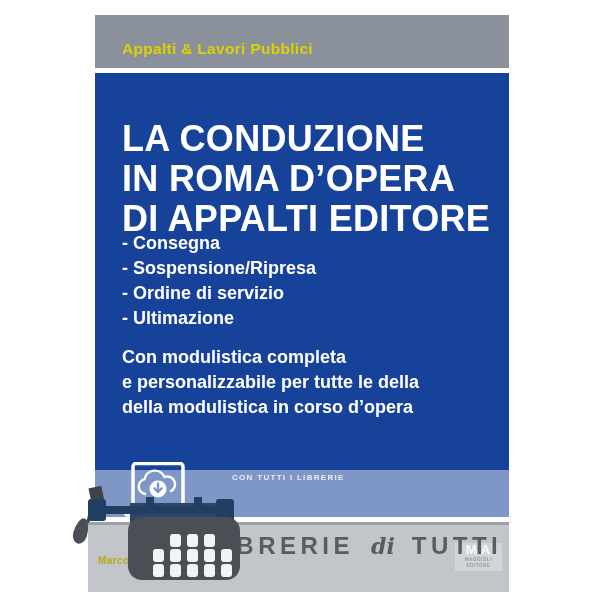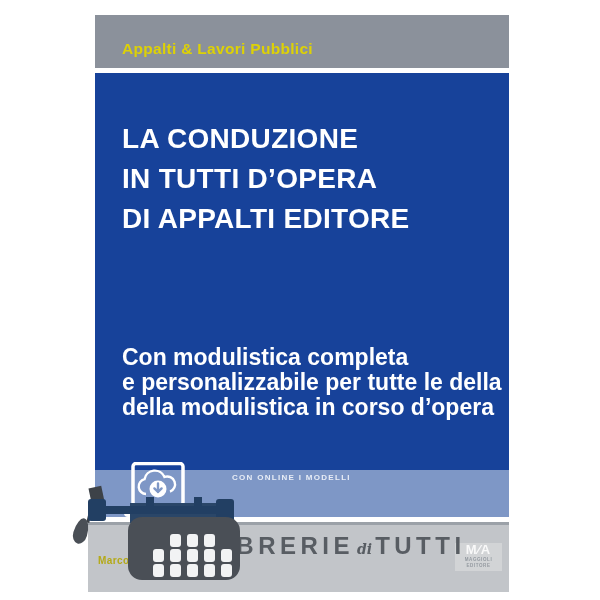--- a/index.html
+++ b/index.html
@@ -13,39 +13,39 @@
     position:absolute;left:27px;top:25px;font-size:15.5px;font-weight:bold;
     color:#ddd106;letter-spacing:.3px;
   }
   .stripe{position:absolute;left:0;width:100%;background:#ffffff;}
   .s1{top:53px;height:5px;}
   .s2{top:502px;height:5px;}
   .main-blue{position:absolute;left:0;top:58px;width:100%;height:397px;background:#17429a;}
   .band-lightblue{position:absolute;left:0;top:455px;width:100%;height:47px;background:#7e97c6;}
   .band-bottom{position:absolute;left:0;top:507px;width:100%;height:70px;background:#ffffff;}
   .title{position:absolute;left:27px;top:104px;color:#ffffff;font-weight:bold;
-    font-size:28px;line-height:40px;letter-spacing:.3px;white-space:nowrap;}
+    font-size:36px;line-height:40px;letter-spacing:.3px;white-space:nowrap;}
   .bullets{position:absolute;left:27px;top:216px;color:#ffffff;font-weight:bold;
     font-size:18px;line-height:25px;white-space:nowrap;}
   .subtitle{position:absolute;left:27px;top:330px;color:#ffffff;font-weight:bold;
-    font-size:23px;line-height:25px;white-space:nowrap;}
+    font-size:18px;line-height:25px;white-space:nowrap;}
   .laptop-icon{position:absolute;left:25px;top:447px;width:76px;height:58px;}
   .banner-text{position:absolute;left:137px;top:456px;color:#e8edf6;font-weight:bold;
     font-size:8px;line-height:13.5px;letter-spacing:1.3px;white-space:nowrap;}
   
   .wm-band{
     position:absolute;left:88px;top:522px;width:421px;height:70px;z-index:20;
     background:#c2c5c9;border-top:3px solid #9ba1a8;box-sizing:border-box;
   }
   .wm-text{
     position:absolute;left:118px;top:7px;color:#585d63;font-weight:bold;
     font-size:24px;letter-spacing:4.5px;white-space:nowrap;z-index:22;
   }
   .wm-di{font-family:"DejaVu Serif",serif;font-style:italic;font-weight:bold;
-    font-size:14px;letter-spacing:0;margin:0 3px;text-align:right;}
+    font-size:22px;letter-spacing:0;margin:0 17px;text-align:right;}
   .publisher{
     position:absolute;left:367px;top:18px;width:47px;height:28px;z-index:21;
     background:#d4d6d8;text-align:center;opacity:.9;
   }
   .pub-monogram{display:block;color:#ffffff;font-weight:bold;font-size:13px;
     line-height:14px;letter-spacing:1px;}
   .pub-line{display:block;color:#8f959c;font-size:4.5px;line-height:6px;
     letter-spacing:.6px;font-weight:bold;}
   .author{
     position:absolute;left:98px;top:555px;z-index:30;color:#b4a918;
@@ -76,43 +76,49 @@
 
     <div class="band-header">
       <span class="series-label">Appalti &amp; Lavori Pubblici</span>
     </div>
     <div class="stripe s1"></div>
 
     <div class="main-blue"></div>
 
     <div class="title">
       <div>LA CONDUZIONE</div>
-      <div>IN TUTTI D’OPERA</div>
+      <div>IN ROMA D’OPERA</div>
       <div>DI APPALTI EDITORE</div>
     </div>
 
+    <div class="bullets">
+      <div>- Consegna</div>
+      <div>- Sospensione/Ripresa</div>
+      <div>- Ordine di servizio</div>
+      <div>- Ultimazione</div>
+    </div>
 
     <div class="subtitle">
       <div>Con modulistica completa</div>
       <div>e personalizzabile per tutte le della</div>
       <div>della modulistica in corso d’opera</div>
     </div>
 
     <div class="band-lightblue"></div>
 
     <svg class="laptop-icon" viewBox="0 0 76 58" xmlns="http://www.w3.org/2000/svg">
       <rect x="13" y="1.5" width="50" height="42" rx="3" fill="none" stroke="#ffffff" stroke-width="3.5"></rect>
       <path d="M26 32a7.5 7.5 0 0 1-1.5-14.8 10.5 10.5 0 0 1 20-2.2 7.8 7.8 0 0 1 5.5 14.6" fill="none" stroke="#ffffff" stroke-width="2.4"></path>
       <circle cx="38" cy="27" r="8.5" fill="#ffffff"></circle>
       <path d="M38 21.5v8.5m0 0l-3.6-3.6M38 30l3.6-3.6" fill="none" stroke="#7e97c6" stroke-width="2.4" stroke-linecap="round"></path>
       <rect x="4" y="47" width="68" height="8" rx="4" fill="#ffffff"></rect>
     </svg>
 
     <div class="banner-text">
-      <div>CON ONLINE I MODELLI</div>
+      <div>CON TUTTI I LIBRERIE</div>
     </div>
 
     <div class="stripe s2"></div>
     <div class="band-bottom"></div>
   </div>
 
   <div class="wm-band">
     <div class="publisher">
       <span class="pub-monogram">M⁄A</span>
       <span class="pub-line">MAGGIOLI</span>

